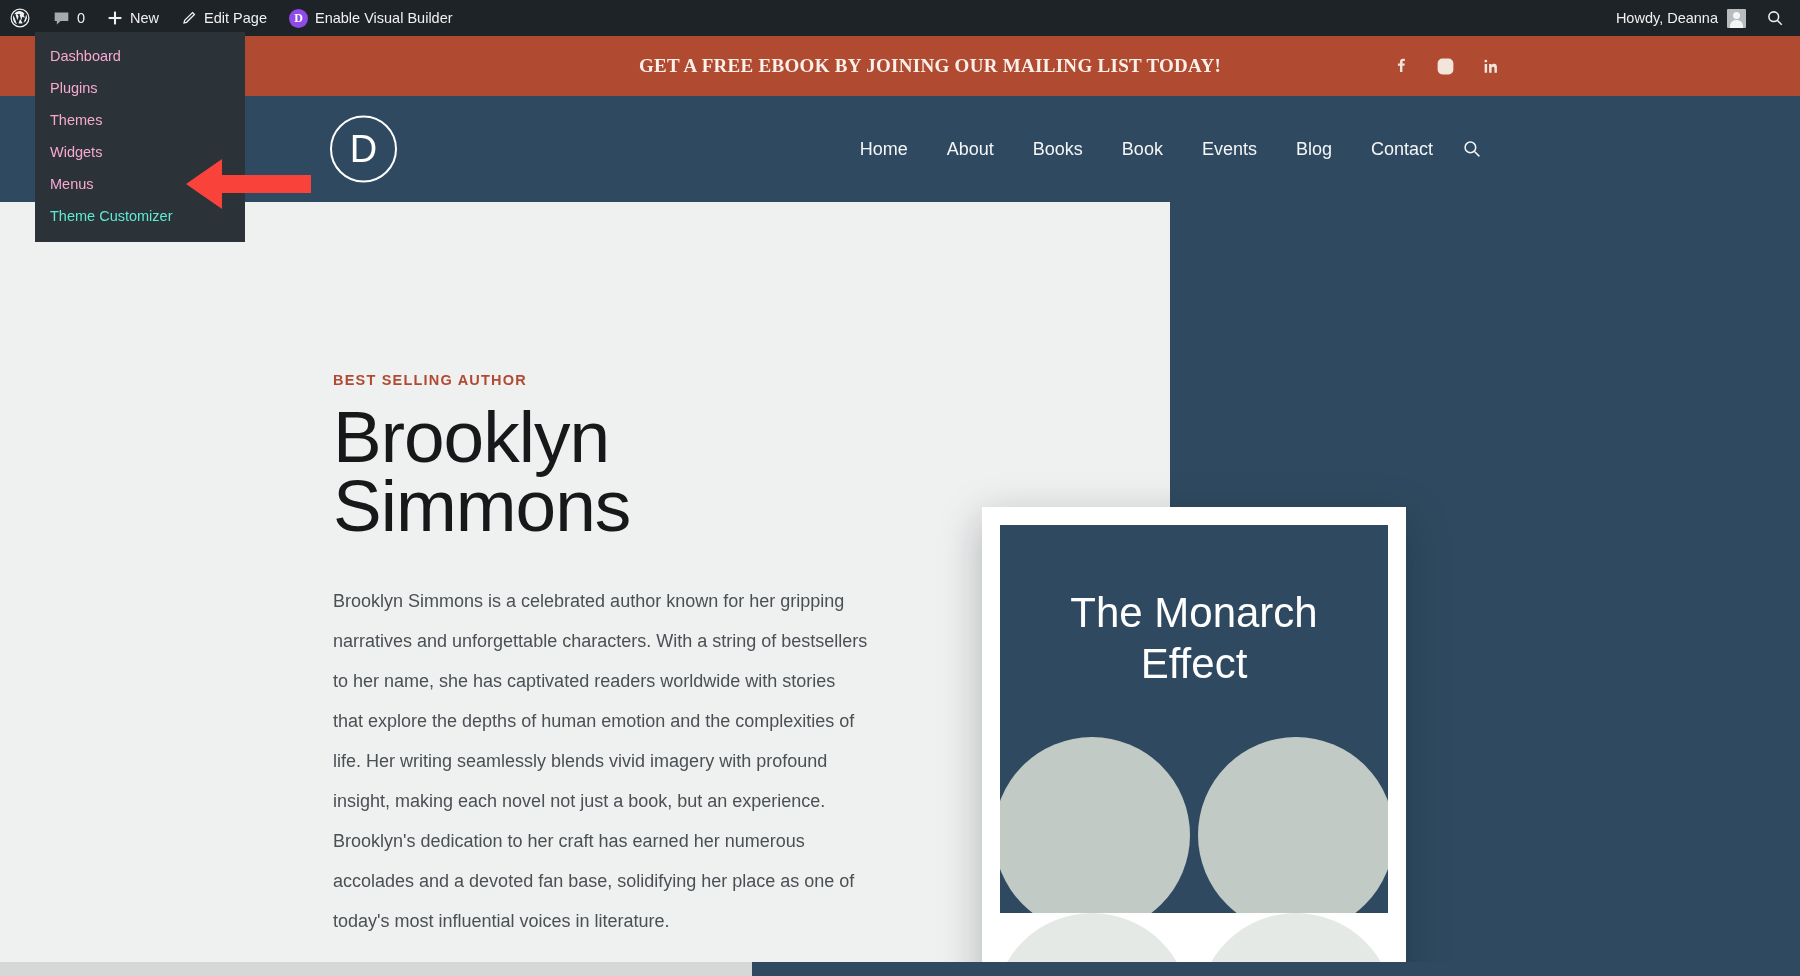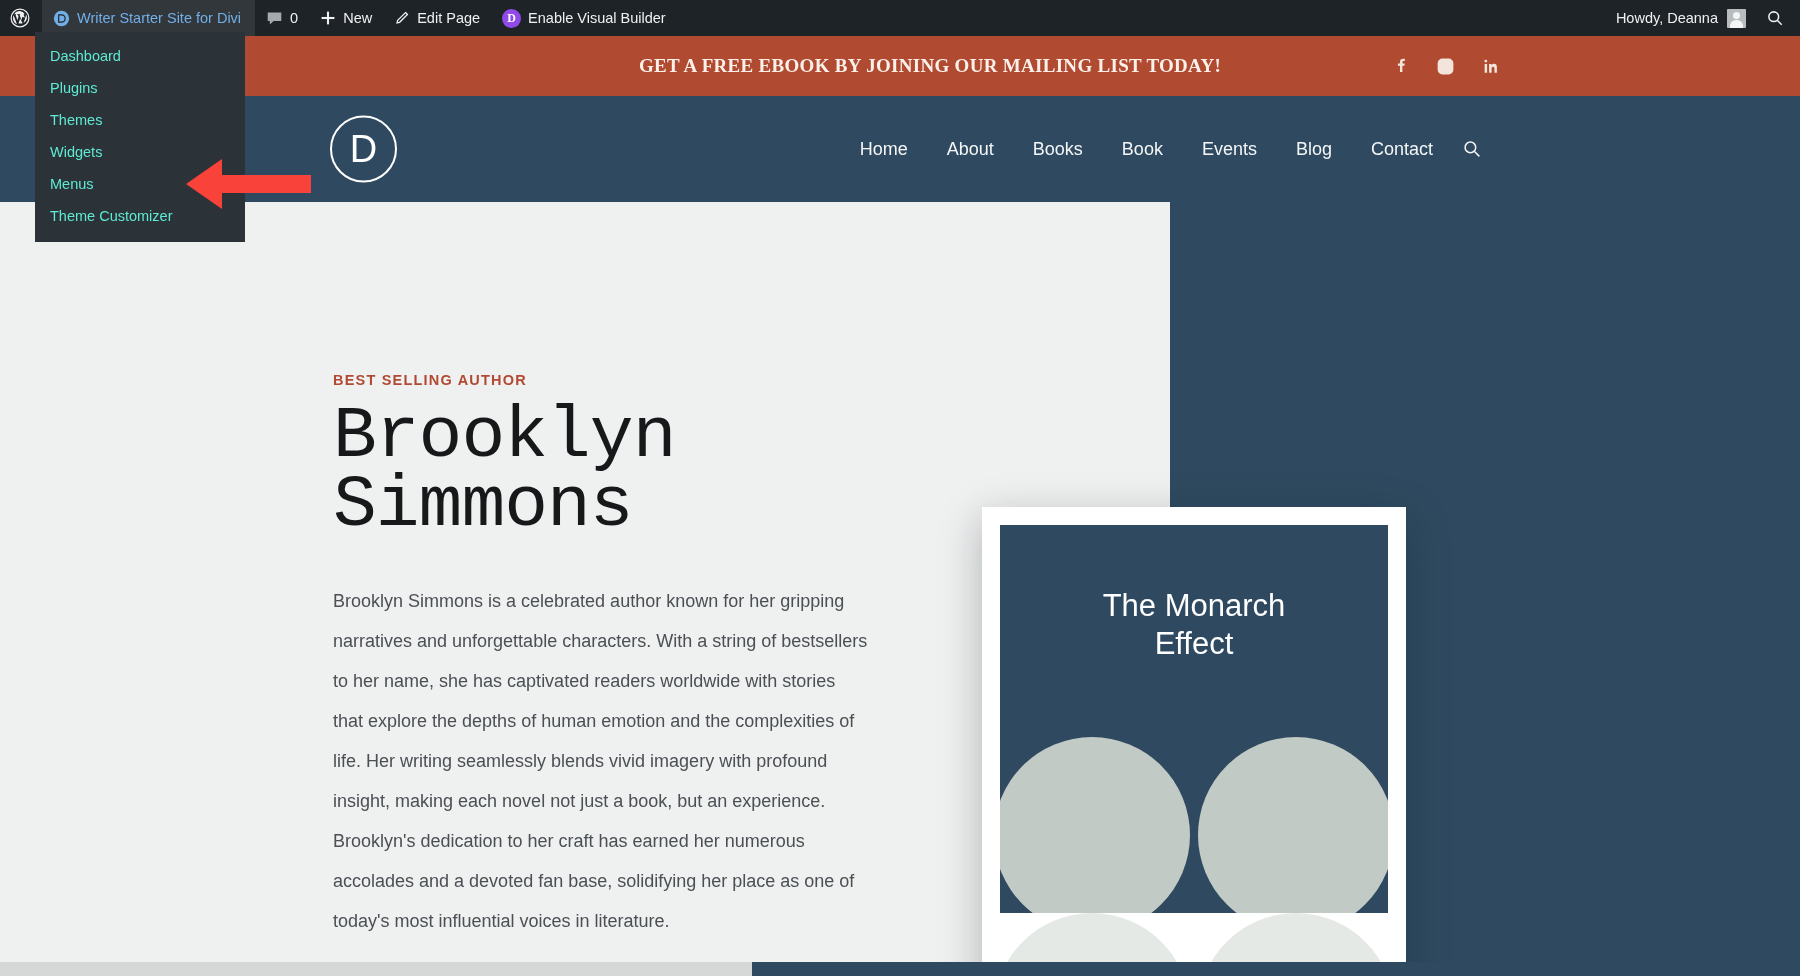--- a/index.html
+++ b/index.html
@@ -39,21 +39,21 @@
     font-size:12px;font-weight:bold;display:flex;align-items:center;justify-content:center;
     font-family:"Liberation Serif", serif; flex:none;
   }
 
   
   #ab-dropdown{
     position:absolute; left:35px; top:32px; width:210px;
     background:#2c3338; z-index:70; padding:8px 0 10px 0;
   }
   .dd-item{
-    display:block; padding:5px 15px; font-size:14.5px; color:#5eead4;
+    display:block; padding:5px 15px; font-size:14.5px; color:#f9a8d4;
     line-height:22px; cursor:pointer; white-space:nowrap;
   }
   .dd-item.active{ color:#5eead4; }
 
   
   #site{ position:absolute; top:36px; left:0; width:1800px; height:940px; }
 
   
   #promo{
     position:relative; height:60px; background:#b04a30; color:#f7ece6;
@@ -101,39 +101,39 @@
   }
   #hero-text{
     position:absolute; left:333px; top:170px; width:545px;
   }
   #eyebrow{
     color:#b14a33; font-weight:bold; font-size:14.5px;
     letter-spacing:1.2px; margin-bottom:14px;
   }
   #bigtitle{
     font-size:73px; line-height:.95; color:#16181a; font-weight:400;
-    letter-spacing:-1px; margin-bottom:40px;font-family:Liberation Mono, monospace;
+    letter-spacing:-1px; margin-bottom:40px;
   }
   #bigtitle .l2{ display:block; }
   #bodycopy{
     font-size:18px; line-height:40px; color:#4b5055; max-width:537px;
   }
 
   
   #bookwrap{
     position:absolute; left:982px; top:305px; width:424px; height:657px;
     background:#ffffff; box-shadow:0 12px 40px rgba(16,24,32,.28);
   }
   #coverpanel{
     position:absolute; left:18px; top:18px; width:388px; height:388px;
     background:#2f4a60; overflow:hidden;
   }
   #covertitle{
     position:absolute; left:0; right:0; top:62px; text-align:center;
-    color:#ffffff; font-size:31px; line-height:1.22; font-weight:300;
+    color:#ffffff; font-size:42px; line-height:1.22; font-weight:300;
   }
   #covertitle .l2{ display:block; }
   .wing{ position:absolute; border-radius:50%; }
   .wing.top-l{ width:196px; height:196px; background:#c2cac5; left:-6px; top:212px; }
   .wing.top-r{ width:196px; height:196px; background:#c2cac5; left:198px; top:212px; }
   .wing.bot-l{
     position:absolute; width:196px; height:196px; background:#e5e9e5;
     border-radius:50%; left:12px; top:406px;
   }
   .wing.bot-r{
@@ -160,30 +160,20 @@
   <div id="adminbar">
 
     <div class="ab-item logo">
       <span class="ab-icn">
         <svg width="20" height="20" viewBox="0 0 20 20" fill="#f0f0f1">
           <path d="M10 .5A9.5 9.5 0 1 0 19.5 10 9.51 9.51 0 0 0 10 .5zm0 1.2a8.3 8.3 0 0 1 8.3 8.3A8.3 8.3 0 0 1 10 18.3 8.3 8.3 0 0 1 1.7 10 8.3 8.3 0 0 1 10 1.7zM3 10a7 7 0 0 0 3.95 6.3L3.6 7.13A6.94 6.94 0 0 0 3 10zm11.73-.35c0-.67-.24-1.13-.45-1.49-.27-.44-.53-.82-.53-1.26 0-.5.38-.95.9-.95h.07A6.97 6.97 0 0 0 10 3.02a6.99 6.99 0 0 0-5.84 3.14h.45c.56 0 1.42-.07 1.42-.07.29-.2.32.4.04.44 0 0-.29.03-.61.05l1.94 5.76 1.16-3.49-.83-2.27c-.29-.02-.56-.05-.56-.05-.29-.02-.25-.47.03-.45 0 0 .88.07 1.4.07.57 0 1.43-.07 1.43-.07.29-.2.32.4.04.44 0 0-.29.03-.61.05l1.92 5.72.53-1.77c.23-.74.41-1.27.41-1.72zm-4.64 1.06l-1.6 4.63a7 7 0 0 0 4.22-.11l-.04-.07zm5.67-3.74c.2.17.04.42.04.65 0 .6-.11 1.28-.45 2.13l-1.82 5.25A7 7 0 0 0 17 10a6.96 6.96 0 0 0-.84-3.33z"></path>
         </svg>
       </span>
     </div>
 
-    <div class="ab-item" id="ab-site">
-      <span class="ab-icn">
-        <svg width="17" height="17" viewBox="0 0 20 20" fill="#72aee6">
-          <circle cx="10" cy="10" r="9" fill="#72aee6"></circle>
-          <path d="M6 5h4a5 5 0 0 1 0 10H6z" fill="#1d2327"></path>
-          <path d="M7.4 6.4h2.6a3.6 3.6 0 0 1 0 7.2H7.4z" fill="#72aee6"></path>
-        </svg>
-      </span>
-      <span>Writer Starter Site for Divi</span>
-    </div>
 
     <div class="ab-item">
       <span class="ab-icn">
         <svg width="17" height="17" viewBox="0 0 20 20" fill="#a7aaad">
           <path d="M2 3h16v10H9l-4.5 4V13H2z"></path>
         </svg>
       </span>
       <span>0</span>
     </div>
 

